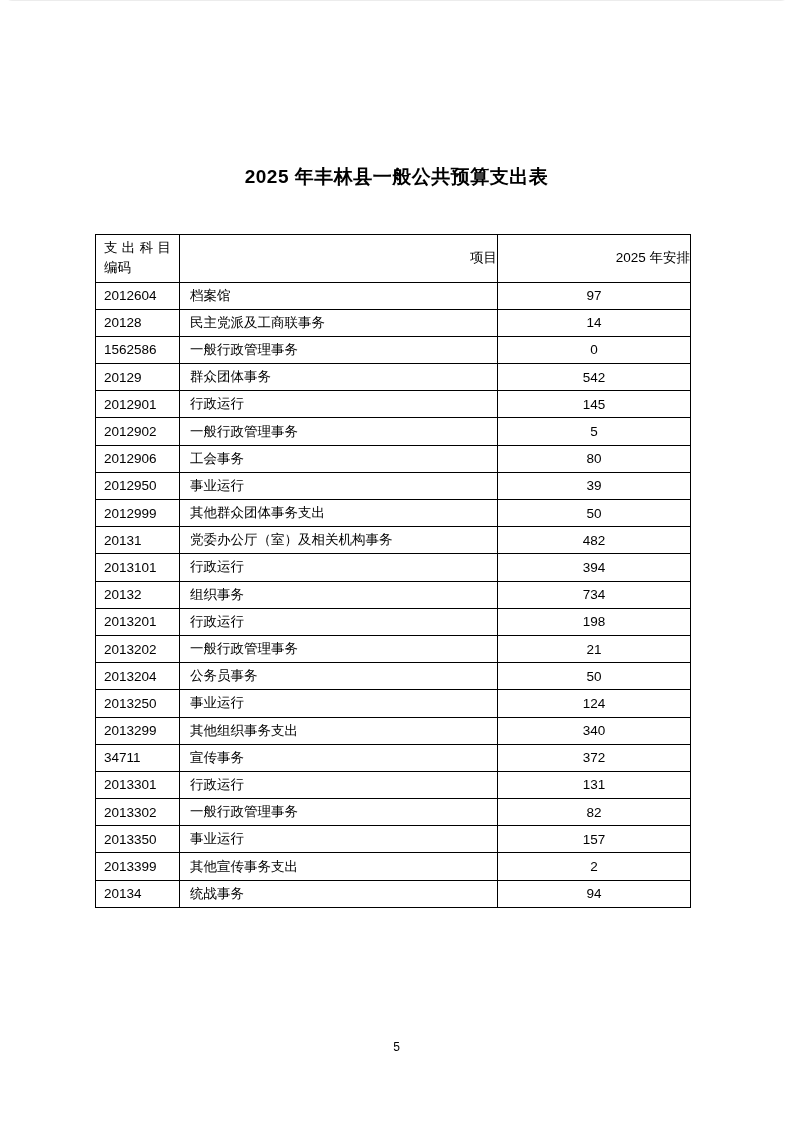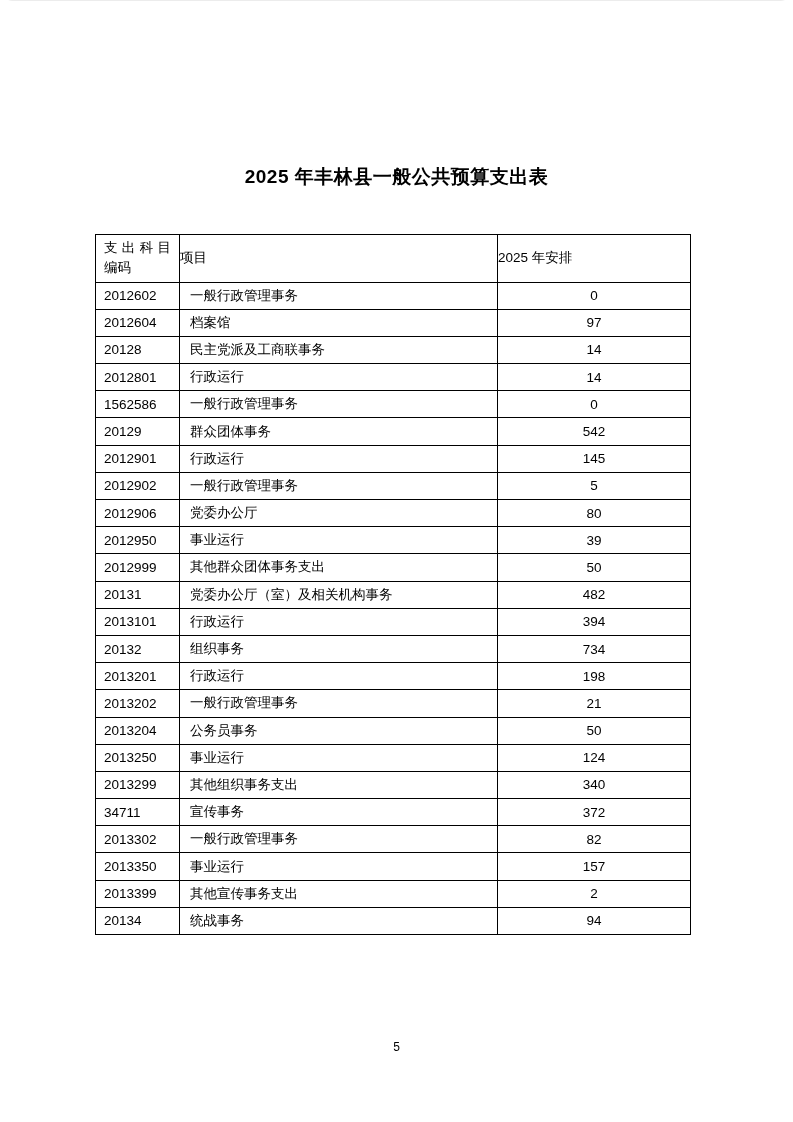--- a/index.html
+++ b/index.html
@@ -57,21 +57,21 @@
   col.col-item   { width: 318px; }
   col.col-amount { width: 193px; }
   th.h-code {
     text-align: justify;
     padding: 3px 8px;
     line-height: 1.5;
     white-space: normal;
     font-size: 13.5px;
   }
   th.h-item, th.h-amount {
-    text-align: left;
+    text-align: right;
     font-size: 13.5px;
   }
   td.c-code   { text-align: left; padding-left: 8px; }
   td.c-item   { text-align: left; padding-left: 10px; }
   td.c-amount { text-align: center; }
   .page-number {
     position: absolute;
     top: 1040px;
     left: 0;
     width: 100%;
@@ -96,43 +96,33 @@
     </colgroup>
     <thead>
       <tr>
         <th class="h-code">支出科目编码</th>
         <th class="h-item">项目</th>
         <th class="h-amount">2025 年安排</th>
       </tr>
     </thead>
     <tbody>
 
-        <tr>
-          <td class="c-code">2012602</td>
-          <td class="c-item">一般行政管理事务</td>
-          <td class="c-amount">0</td>
-        </tr>
 
         <tr>
           <td class="c-code">2012604</td>
           <td class="c-item">档案馆</td>
           <td class="c-amount">97</td>
         </tr>
 
         <tr>
           <td class="c-code">20128</td>
           <td class="c-item">民主党派及工商联事务</td>
           <td class="c-amount">14</td>
         </tr>
 
-        <tr>
-          <td class="c-code">2012801</td>
-          <td class="c-item">行政运行</td>
-          <td class="c-amount">14</td>
-        </tr>
 
         <tr>
           <td class="c-code">1562586</td>
           <td class="c-item">一般行政管理事务</td>
           <td class="c-amount">0</td>
         </tr>
 
         <tr>
           <td class="c-code">20129</td>
           <td class="c-item">群众团体事务</td>
@@ -146,21 +136,21 @@
         </tr>
 
         <tr>
           <td class="c-code">2012902</td>
           <td class="c-item">一般行政管理事务</td>
           <td class="c-amount">5</td>
         </tr>
 
         <tr>
           <td class="c-code">2012906</td>
-          <td class="c-item">党委办公厅</td>
+          <td class="c-item">工会事务</td>
           <td class="c-amount">80</td>
         </tr>
 
         <tr>
           <td class="c-code">2012950</td>
           <td class="c-item">事业运行</td>
           <td class="c-amount">39</td>
         </tr>
 
         <tr>
@@ -217,20 +207,25 @@
           <td class="c-item">其他组织事务支出</td>
           <td class="c-amount">340</td>
         </tr>
 
         <tr>
           <td class="c-code">34711</td>
           <td class="c-item">宣传事务</td>
           <td class="c-amount">372</td>
         </tr>
 
+        <tr>
+          <td class="c-code">2013301</td>
+          <td class="c-item">行政运行</td>
+          <td class="c-amount">131</td>
+        </tr>
 
         <tr>
           <td class="c-code">2013302</td>
           <td class="c-item">一般行政管理事务</td>
           <td class="c-amount">82</td>
         </tr>
 
         <tr>
           <td class="c-code">2013350</td>
           <td class="c-item">事业运行</td>

